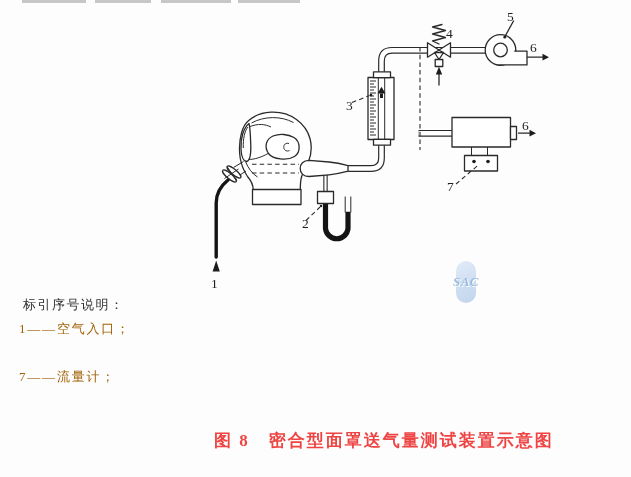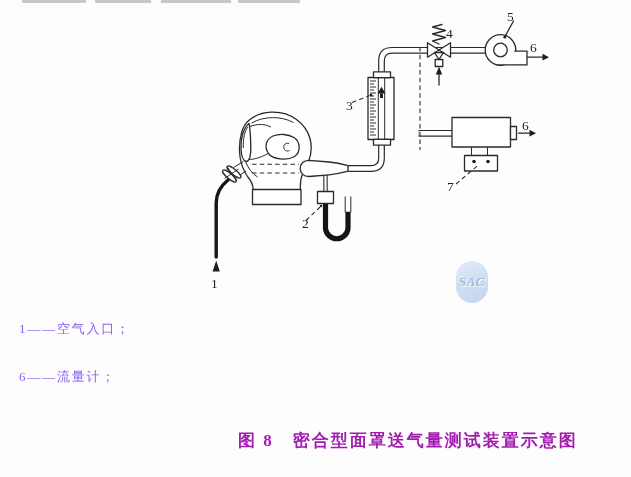--- a/index.html
+++ b/index.html
@@ -12,23 +12,23 @@
   .pb{stroke:#2a2a2a;stroke-width:6.8;fill:none;stroke-linejoin:round;}
   .pw{stroke:#fff;stroke-width:4.4;fill:none;stroke-linejoin:round;}
   .tb{stroke:#2a2a2a;stroke-width:4.4;fill:none;}
   .tw{stroke:#fff;stroke-width:2.2;fill:none;}
   .dk{stroke:#141414;fill:none;}
   .dash{stroke:#2a2a2a;stroke-width:1.1;fill:none;stroke-dasharray:4.5 3.2;}
   .solid-thin{stroke:#2a2a2a;stroke-width:1;fill:none;}
   .blk{fill:#1c1c1c;stroke:none;}
   .callout{position:absolute;font-size:13.5px;color:#1f1f1f;line-height:1;}
   .legend-title{position:absolute;left:23px;top:296px;font-size:13px;color:#2e2e2e;letter-spacing:1.5px;}
-  .legend-item{position:absolute;font-size:13px;color:#8b5cf6;letter-spacing:1.8px;white-space:nowrap;}
-  .cap{position:absolute;left:214px;top:429px;font-size:17px;font-weight:700;color:#a21caf;letter-spacing:2px;white-space:nowrap;margin-left:24px;}
-  .wm{position:absolute;left:456px;top:261px;width:32px;height:42px;border-radius:17px;
+  .legend-item{position:absolute;font-size:13px;color:#a16207;letter-spacing:1.8px;white-space:nowrap;}
+  .cap{position:absolute;left:214px;top:429px;font-size:17px;font-weight:700;color:#ef4444;letter-spacing:2px;white-space:nowrap;}
+  .wm{position:absolute;left:456px;top:261px;width:20px;height:42px;border-radius:17px;
       background:linear-gradient(155deg,#e2ecf7 0%,#cfdff2 50%,#c2d5ec 100%);
       display:flex;align-items:center;justify-content:center;}
   .wm span{font-style:italic;font-weight:700;font-size:13px;color:#9cbbdd;
       text-shadow:1px 1px 0 #ffffff;letter-spacing:.5px;}
 </style>
 </head>
 <body>
 
 <div id="stage">
 
@@ -159,17 +159,18 @@
   <span class="callout" style="left:446px;top:27px">4</span>
   <span class="callout" style="left:507px;top:10px">5</span>
   <span class="callout" style="left:530px;top:41px">6</span>
   <span class="callout" style="left:522px;top:119px">6</span>
   <span class="callout" style="left:447px;top:180px">7</span>
 
   <div class="wm">
     <span>SAC</span>
   </div>
 
+  <div class="legend-title">标引序号说明：</div>
   <div class="legend-item" style="left:19px;top:320px">1——空气入口；</div>
-  <div class="legend-item" style="left:19px;top:368px">6——流量计；</div>
+  <div class="legend-item" style="left:19px;top:368px">7——流量计；</div>
 
   <div class="cap">图 8　密合型面罩送气量测试装置示意图</div>
 </div>
 
 </body></html>

